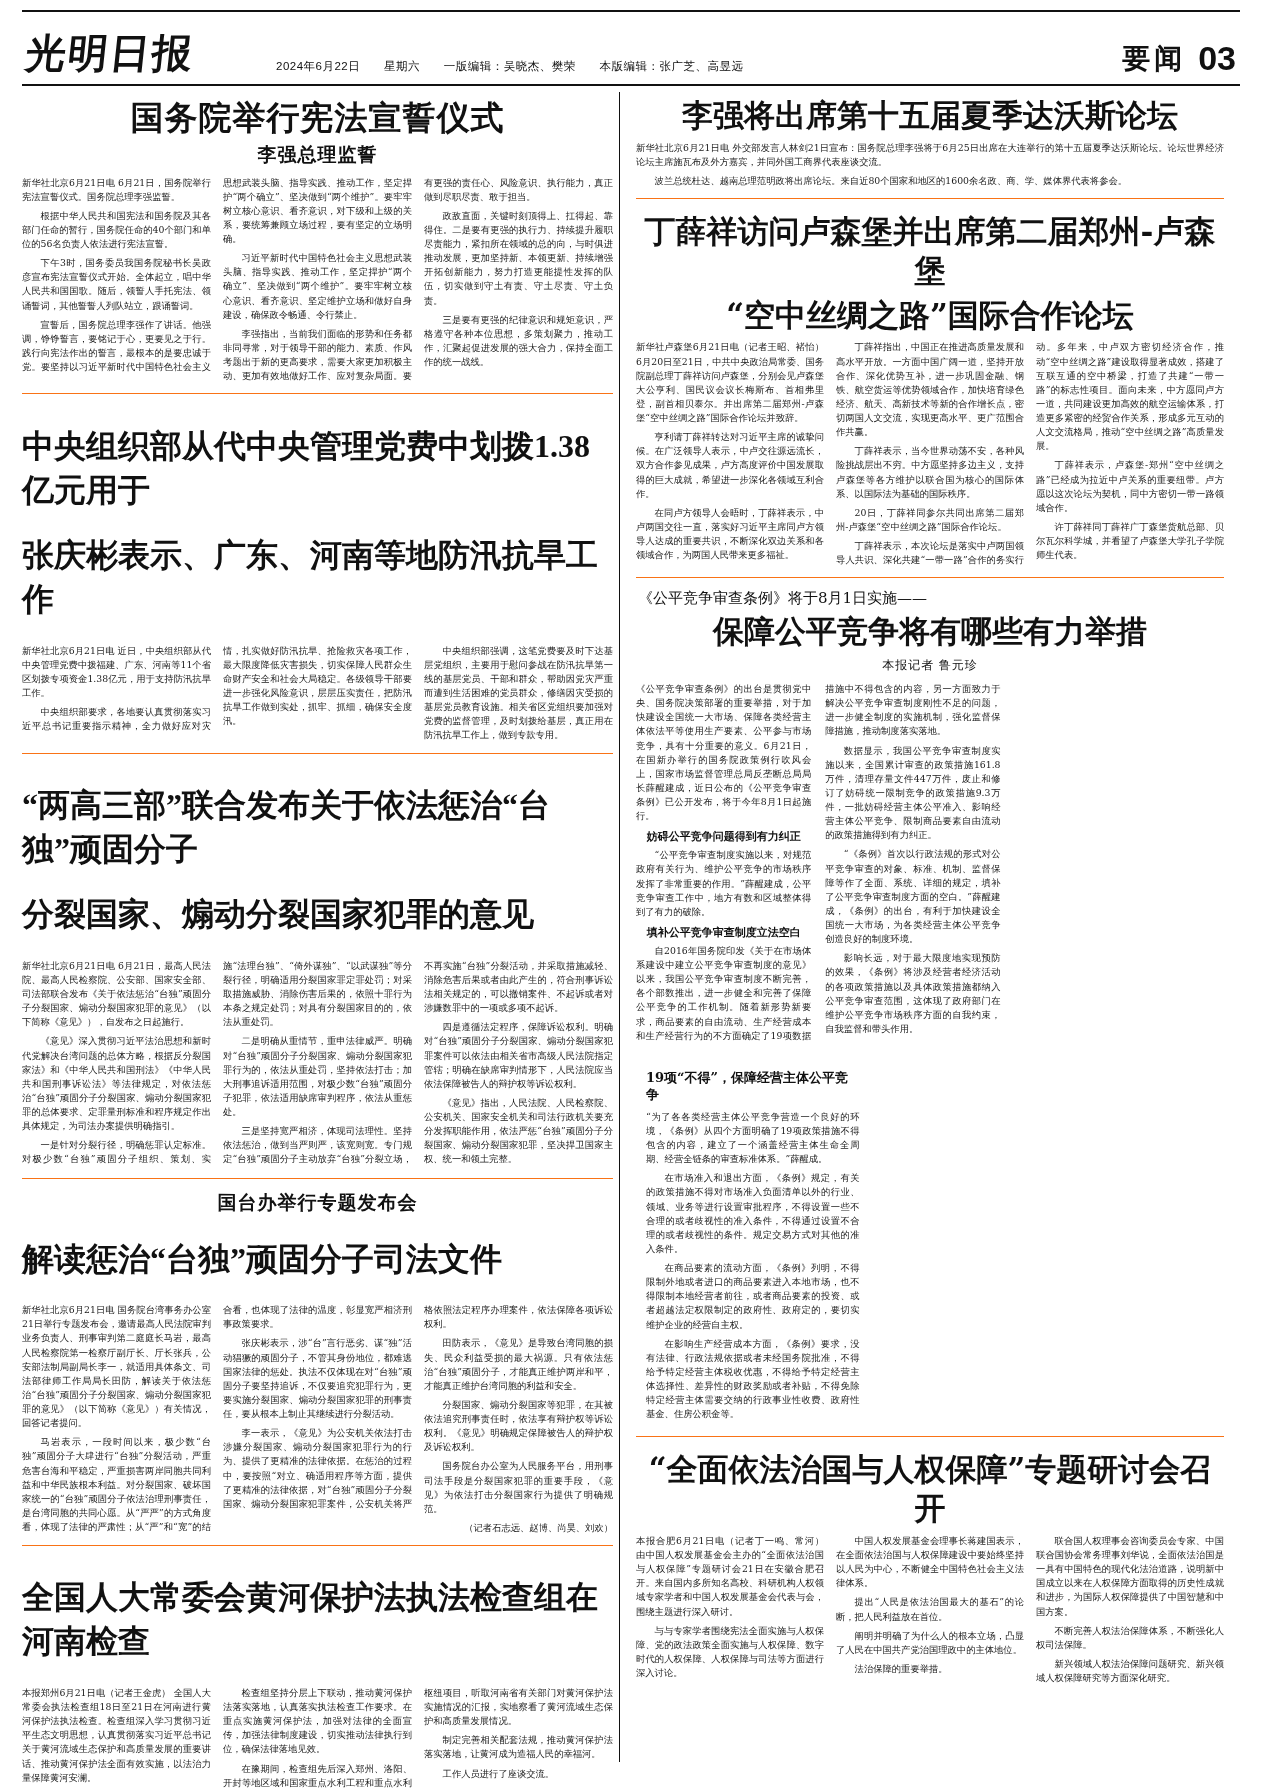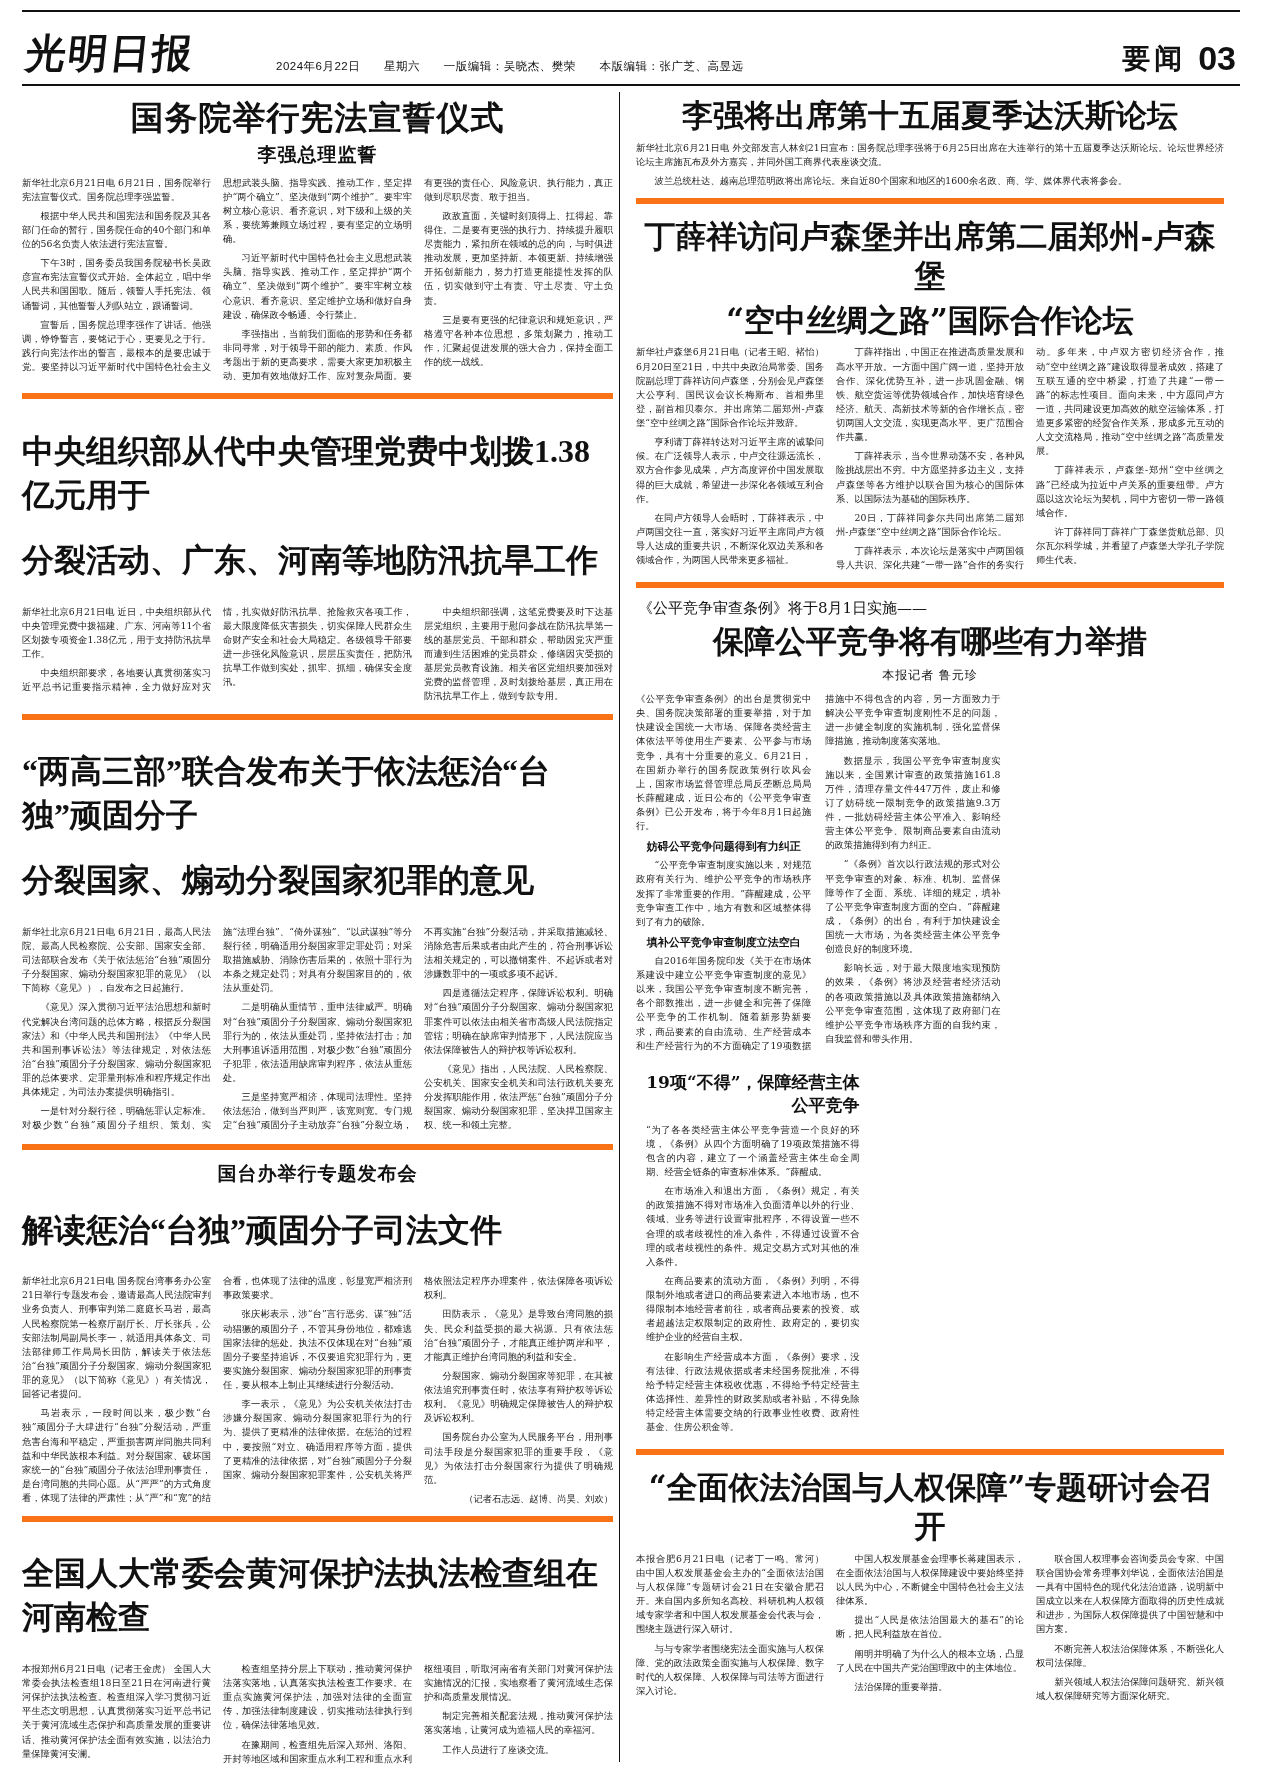--- a/index.html
+++ b/index.html
@@ -37,21 +37,21 @@
   .mast-right { display:flex; align-items:flex-end; gap:12px; padding-bottom:2px;}
   .mast-right .sec { font-size:28px; font-weight:bold; letter-spacing:4px; }
   .mast-right .num { font-size:34px; font-weight:bold; font-family:"Liberation Sans", sans-serif; }
 
   
   .body-wrap { display:flex; gap:0; margin-top:6px; height:1670px; }
   .col-left { width:598px; padding-right:6px; border-right:1px solid #111; }
   .col-right { width:604px; padding-left:16px; }
 
   .art { margin-bottom:10px; }
-  .art + .art { border-top:6px solid #f97316; padding-top:9px; }
+  .art + .art { border-top:1px solid #f97316; padding-top:9px; }
 
   h1.head-main {
     font-family:"DejaVu Serif", serif;
     font-size:33px; font-weight:bold; text-align:center;
     margin:6px 0 4px 0; letter-spacing:1px; line-height:1.2;
   }
   h1.head-xl {
     font-family:"DejaVu Serif", serif;
     font-size:31px; font-weight:bold; text-align:center;
     margin:4px 0 6px 0; letter-spacing:0px; line-height:1.25;
@@ -81,22 +81,22 @@
     font-family:"DejaVu Serif", serif;
     color:#1a1a1a;
   }
   p.t.lead { text-indent:0; }
 
   .subhead {
     font-size:11px; font-weight:bold; text-align:center;
     margin:6px 0 4px 0; font-family:Liberation Mono, monospace;
   }
   .boxhead {
-    font-size:17px; font-weight:bold; text-align:right;
-    margin:4px 0 6px 0; font-family:"DejaVu Serif", serif; line-height:1.35;
+    font-size:13px; font-weight:bold; text-align:left;
+    margin:12px 0 6px 0; font-family:"DejaVu Serif", serif; line-height:1.35;
   }
   .sidebox {
     border:none; padding:0 0 0 10px;
   }
 </style>
 </head>
 <body>
 
 <div class="page">
   <div class="top-rule"></div>
@@ -131,21 +131,21 @@
           <p class="t">宣誓后，国务院总理李强作了讲话。他强调，铮铮誓言，要铭记于心，更要见之于行。践行向宪法作出的誓言，最根本的是要忠诚于党。要坚持以习近平新时代中国特色社会主义思想武装头脑、指导实践、推动工作，坚定捍护“两个确立”、坚决做到“两个维护”。要牢牢树立核心意识、看齐意识，对下级和上级的关系，要统筹兼顾立场过程，要有坚定的立场明确。</p>
           <p class="t">习近平新时代中国特色社会主义思想武装头脑、指导实践、推动工作，坚定捍护“两个确立”、坚决做到“两个维护”。要牢牢树立核心意识、看齐意识、坚定维护立场和做好自身建设，确保政令畅通、令行禁止。</p>
           <p class="t">李强指出，当前我们面临的形势和任务都非同寻常，对于领导干部的能力、素质、作风考题出于新的更高要求，需要大家更加积极主动、更加有效地做好工作、应对复杂局面。要有更强的责任心、风险意识、执行能力，真正做到尽职尽责、敢于担当。</p>
           <p class="t">政敌直面，关键时刻顶得上、扛得起、靠得住。二是要有更强的执行力、持续提升履职尽责能力，紧扣所在领域的总的向，与时俱进推动发展，更加坚持新、本领更新、持续增强开拓创新能力，努力打造更能提性发挥的队伍，切实做到守土有责、守土尽责、守土负责。</p>
           <p class="t">三是要有更强的纪律意识和规矩意识，严格遵守各种本位思想，多策划聚力，推动工作，汇聚起促进发展的强大合力，保持全面工作的统一战线。</p>
         </div>
       </div>
 
       <div class="art">
         <h1 class="head-mid">中央组织部从代中央管理党费中划拨1.38亿元用于</h1>
-        <h1 class="head-mid">分裂活动、广东、河南等地防汛抗旱工作</h1>
+        <h1 class="head-mid">张庆彬表示、广东、河南等地防汛抗旱工作</h1>
         <div class="cols3">
           <p class="t lead">新华社北京6月21日电 近日，中央组织部从代中央管理党费中拨福建、广东、河南等11个省区划拨专项资金1.38亿元，用于支持防汛抗旱工作。</p>
           <p class="t">中央组织部要求，各地要认真贯彻落实习近平总书记重要指示精神，全力做好应对灾情，扎实做好防汛抗旱、抢险救灾各项工作，最大限度降低灾害损失，切实保障人民群众生命财产安全和社会大局稳定。各级领导干部要进一步强化风险意识，层层压实责任，把防汛抗旱工作做到实处，抓牢、抓细，确保安全度汛。</p>
           <p class="t">中央组织部强调，这笔党费要及时下达基层党组织，主要用于慰问参战在防汛抗旱第一线的基层党员、干部和群众，帮助因党灾严重而遭到生活困难的党员群众，修缮因灾受损的基层党员教育设施。相关省区党组织要加强对党费的监督管理，及时划拨给基层，真正用在防汛抗旱工作上，做到专款专用。</p>
         </div>
       </div>
 
       <div class="art">
         <h1 class="head-mid">“两高三部”联合发布关于依法惩治“台独”顽固分子</h1>
         <h1 class="head-mid">分裂国家、煽动分裂国家犯罪的意见</h1>

